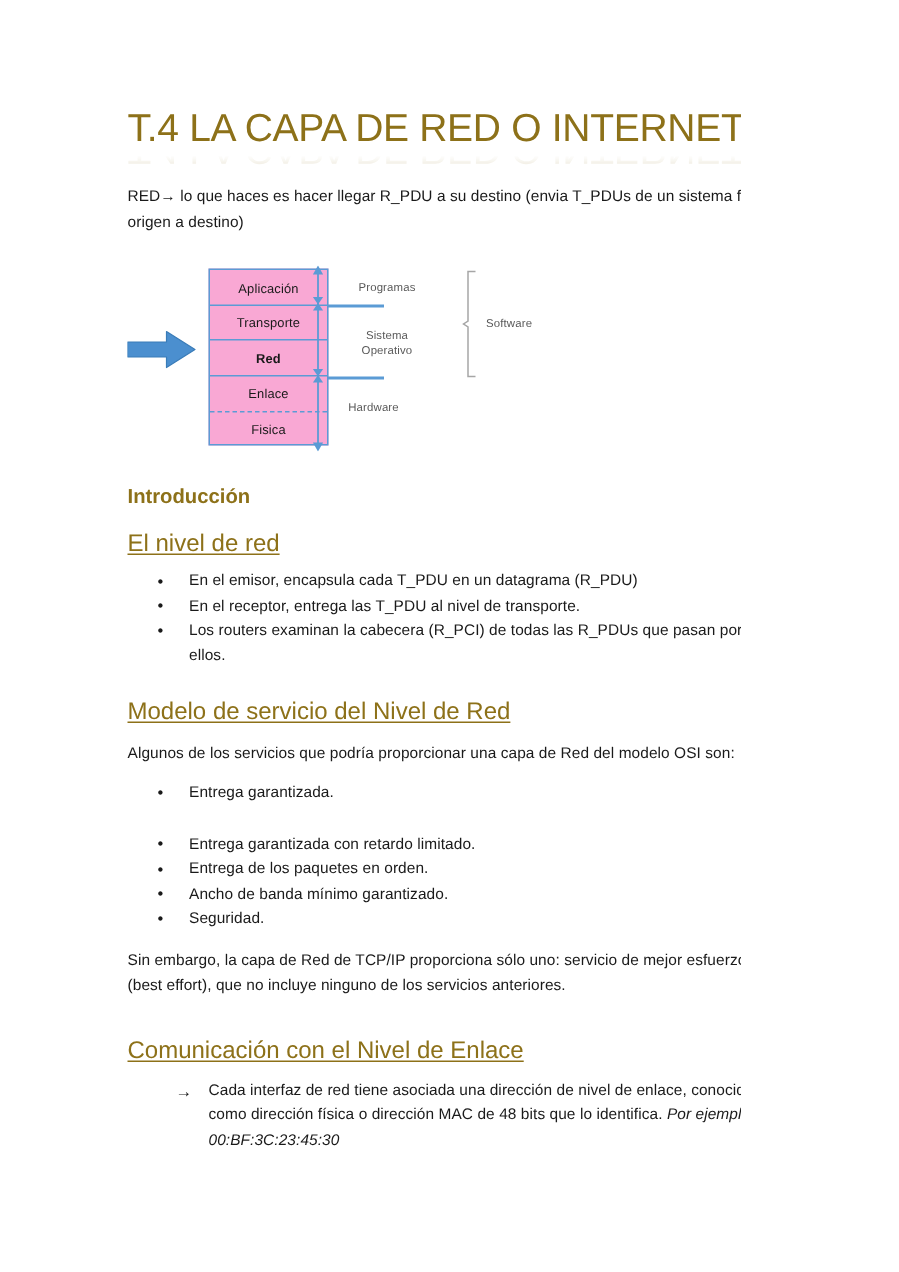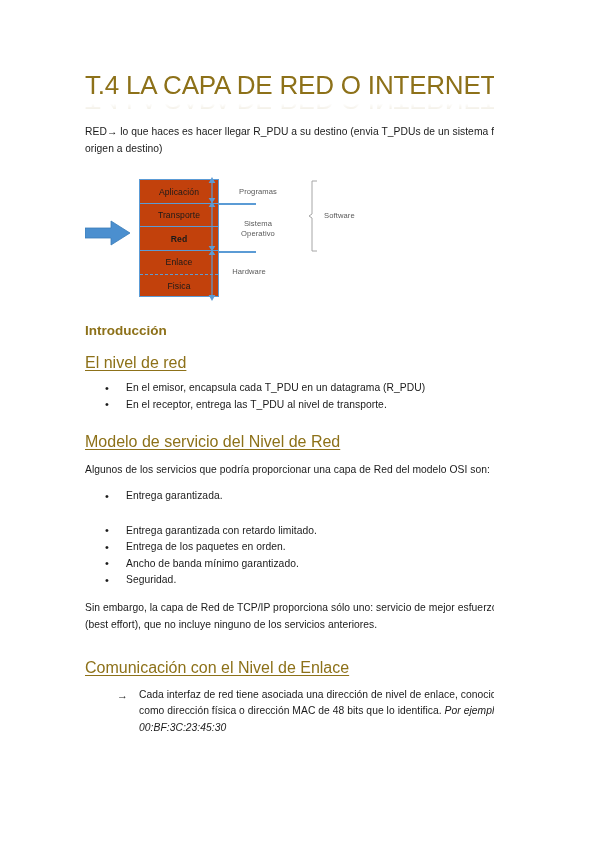--- a/index.html
+++ b/index.html
@@ -140,21 +140,21 @@
     margin: 0;
   }
   .stack {
     position: absolute;
     left: 54px;
     top: 2px;
     width: 80px;
     height: 118px;
     border: 1.3px solid #5b9bd5;
     box-sizing: border-box;
-    background: #c2410c;
+    background: #f9a8d4;
   }
   .layer {
     position: relative;
     height: 23.6px;
     box-sizing: border-box;
     display: flex;
     align-items: center;
     justify-content: center;
     font-size: 8.6px;
     color: #1a1a1a;
@@ -274,20 +274,21 @@
     <div class="spacer-14"></div>
 
     
     <h3 class="h-gold-underline">El nivel de red</h3>
 
     <div class="spacer-8"></div>
 
     <ul class="dotlist">
       <li>En el emisor, encapsula cada T_PDU en un datagrama (R_PDU)</li>
       <li>En el receptor, entrega las T_PDU al nivel de transporte.</li>
+      <li>Los routers examinan la cabecera (R_PCI) de todas las R_PDUs que pasan por ellos.</li>
     </ul>
 
     <div class="spacer-20"></div>
 
     
     <h3 class="h-gold-underline">Modelo de servicio del Nivel de Red</h3>
 
     <div class="spacer-10"></div>
 
     <p class="body">Algunos de los servicios que podría proporcionar una capa de Red del modelo OSI son:</p>

